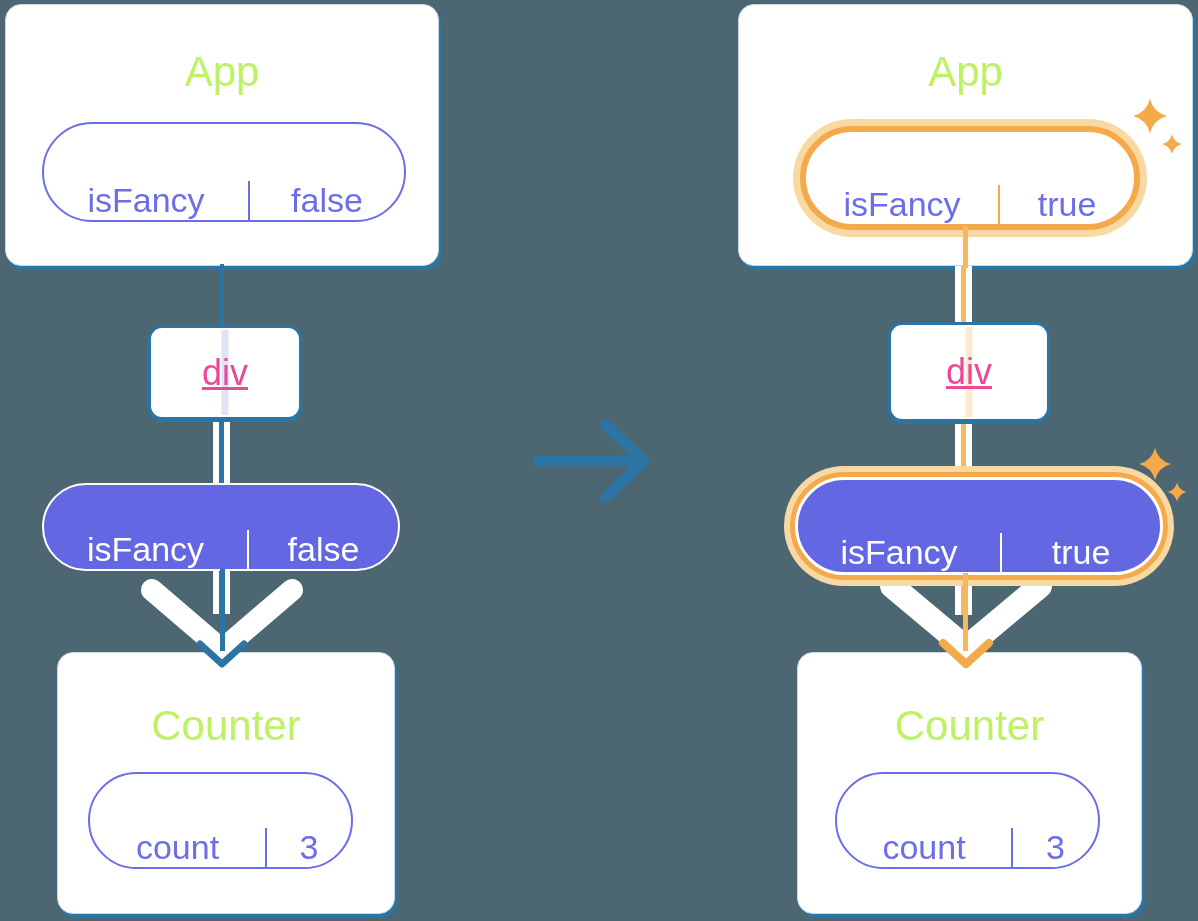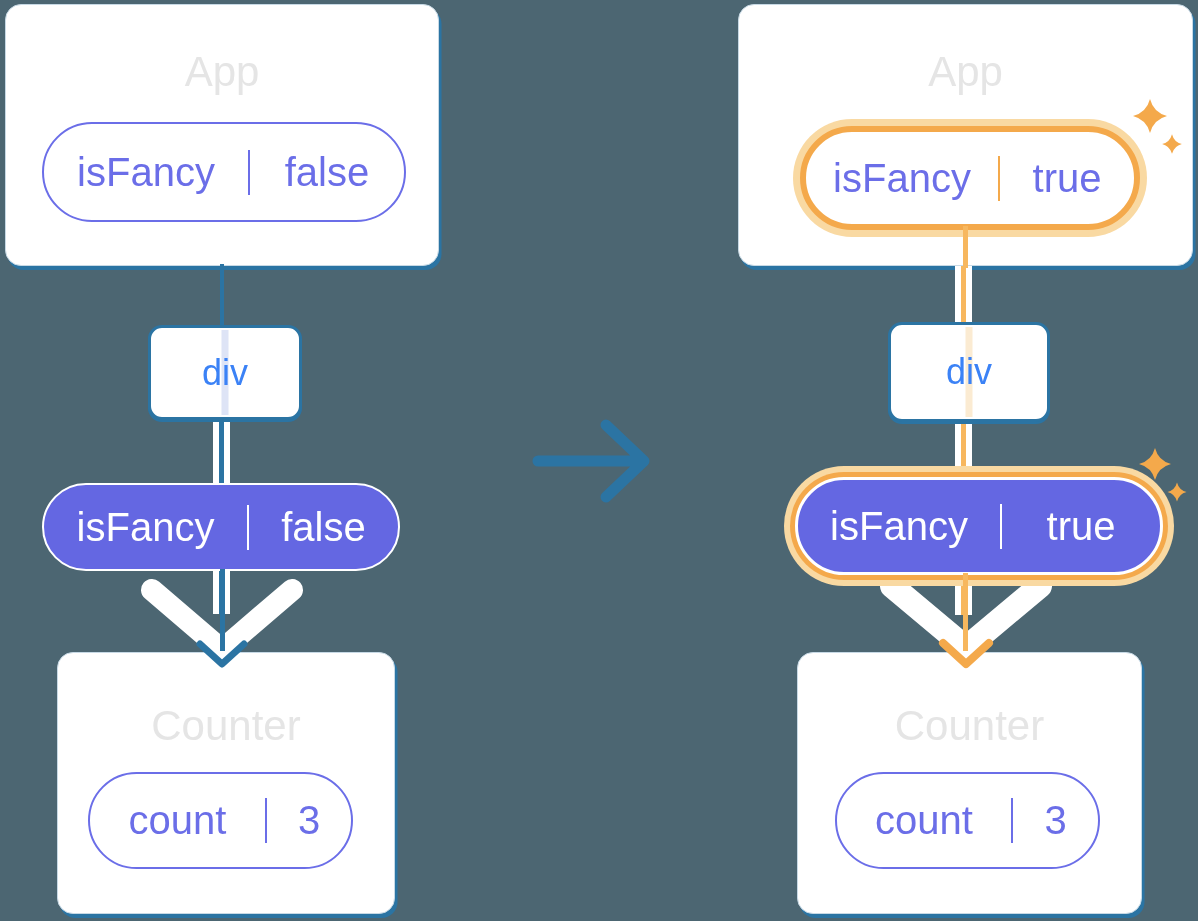--- a/index.html
+++ b/index.html
@@ -4,30 +4,30 @@
 <style>
   html,body{margin:0;padding:0;}
   body{font-family:"Liberation Sans", sans-serif;}
   .stage{position:relative;width:1198px;height:921px;background:#4C6672;overflow:hidden;}
 
   
   .card{position:absolute;background:#fff;border:1.5px solid #C7D9E5;border-radius:16px;
         box-shadow:2.5px 4px 0 0 #2B74A3;box-sizing:border-box;}
   .node{position:absolute;background:#fff;border:3px solid #2B74A3;border-radius:14px;
         box-shadow:0 2px 0 0 #2B74A3;box-sizing:border-box;z-index:2;}
-  .title{position:absolute;text-align:center;font-size:42px;font-weight:500;color:#e5e5e5;z-index:3;}
+  .title{position:absolute;text-align:center;font-size:42px;font-weight:500;color:#bef264;z-index:3;}
   .node-label{position:relative;z-index:2;width:100%;height:100%;display:flex;align-items:center;
-        justify-content:center;font-size:36px;font-weight:500;color:#3b82f6;}
+        justify-content:center;font-size:36px;font-weight:500;color:#ec4899;text-decoration:underline;}
   .innerline{position:absolute;left:50%;transform:translateX(-50%);top:2px;bottom:2px;width:7px;z-index:1;}
   .lavender{background:#DEE4F6;}
   .cream{background:#FBEBD2;}
 
   
-  .pill{position:absolute;display:flex;align-items:center;border-radius:999px;
-        box-sizing:border-box;font-size:40px;z-index:4;}
+  .pill{position:absolute;display:flex;align-items:flex-end;border-radius:999px;
+        box-sizing:border-box;font-size:34px;z-index:4;}
   .cell{display:flex;align-items:center;justify-content:center;}
   .cell.val{flex:1;}
   .pill-outline{background:#fff;border:2.5px solid #6B6EE8;color:#6B6EE8;}
   .pill-outline .key{border-right:2.5px solid #6B6EE8;}
   .pill-solid{background:#6467E2;border:2.5px solid #fff;color:#fff;}
   .pill-solid .key{border-right:2.5px solid #fff;}
   .pill-fancy-outline{background:#fff;border:6px solid #F4A94B;color:#6B6EE8;
         box-shadow:0 0 0 7px #F9D9A2;}
   .pill-fancy-outline .key{border-right:2.5px solid #F4A94B;}
   .pill-fancy-solid{background:#6467E2;border:3px solid #fff;color:#fff;

